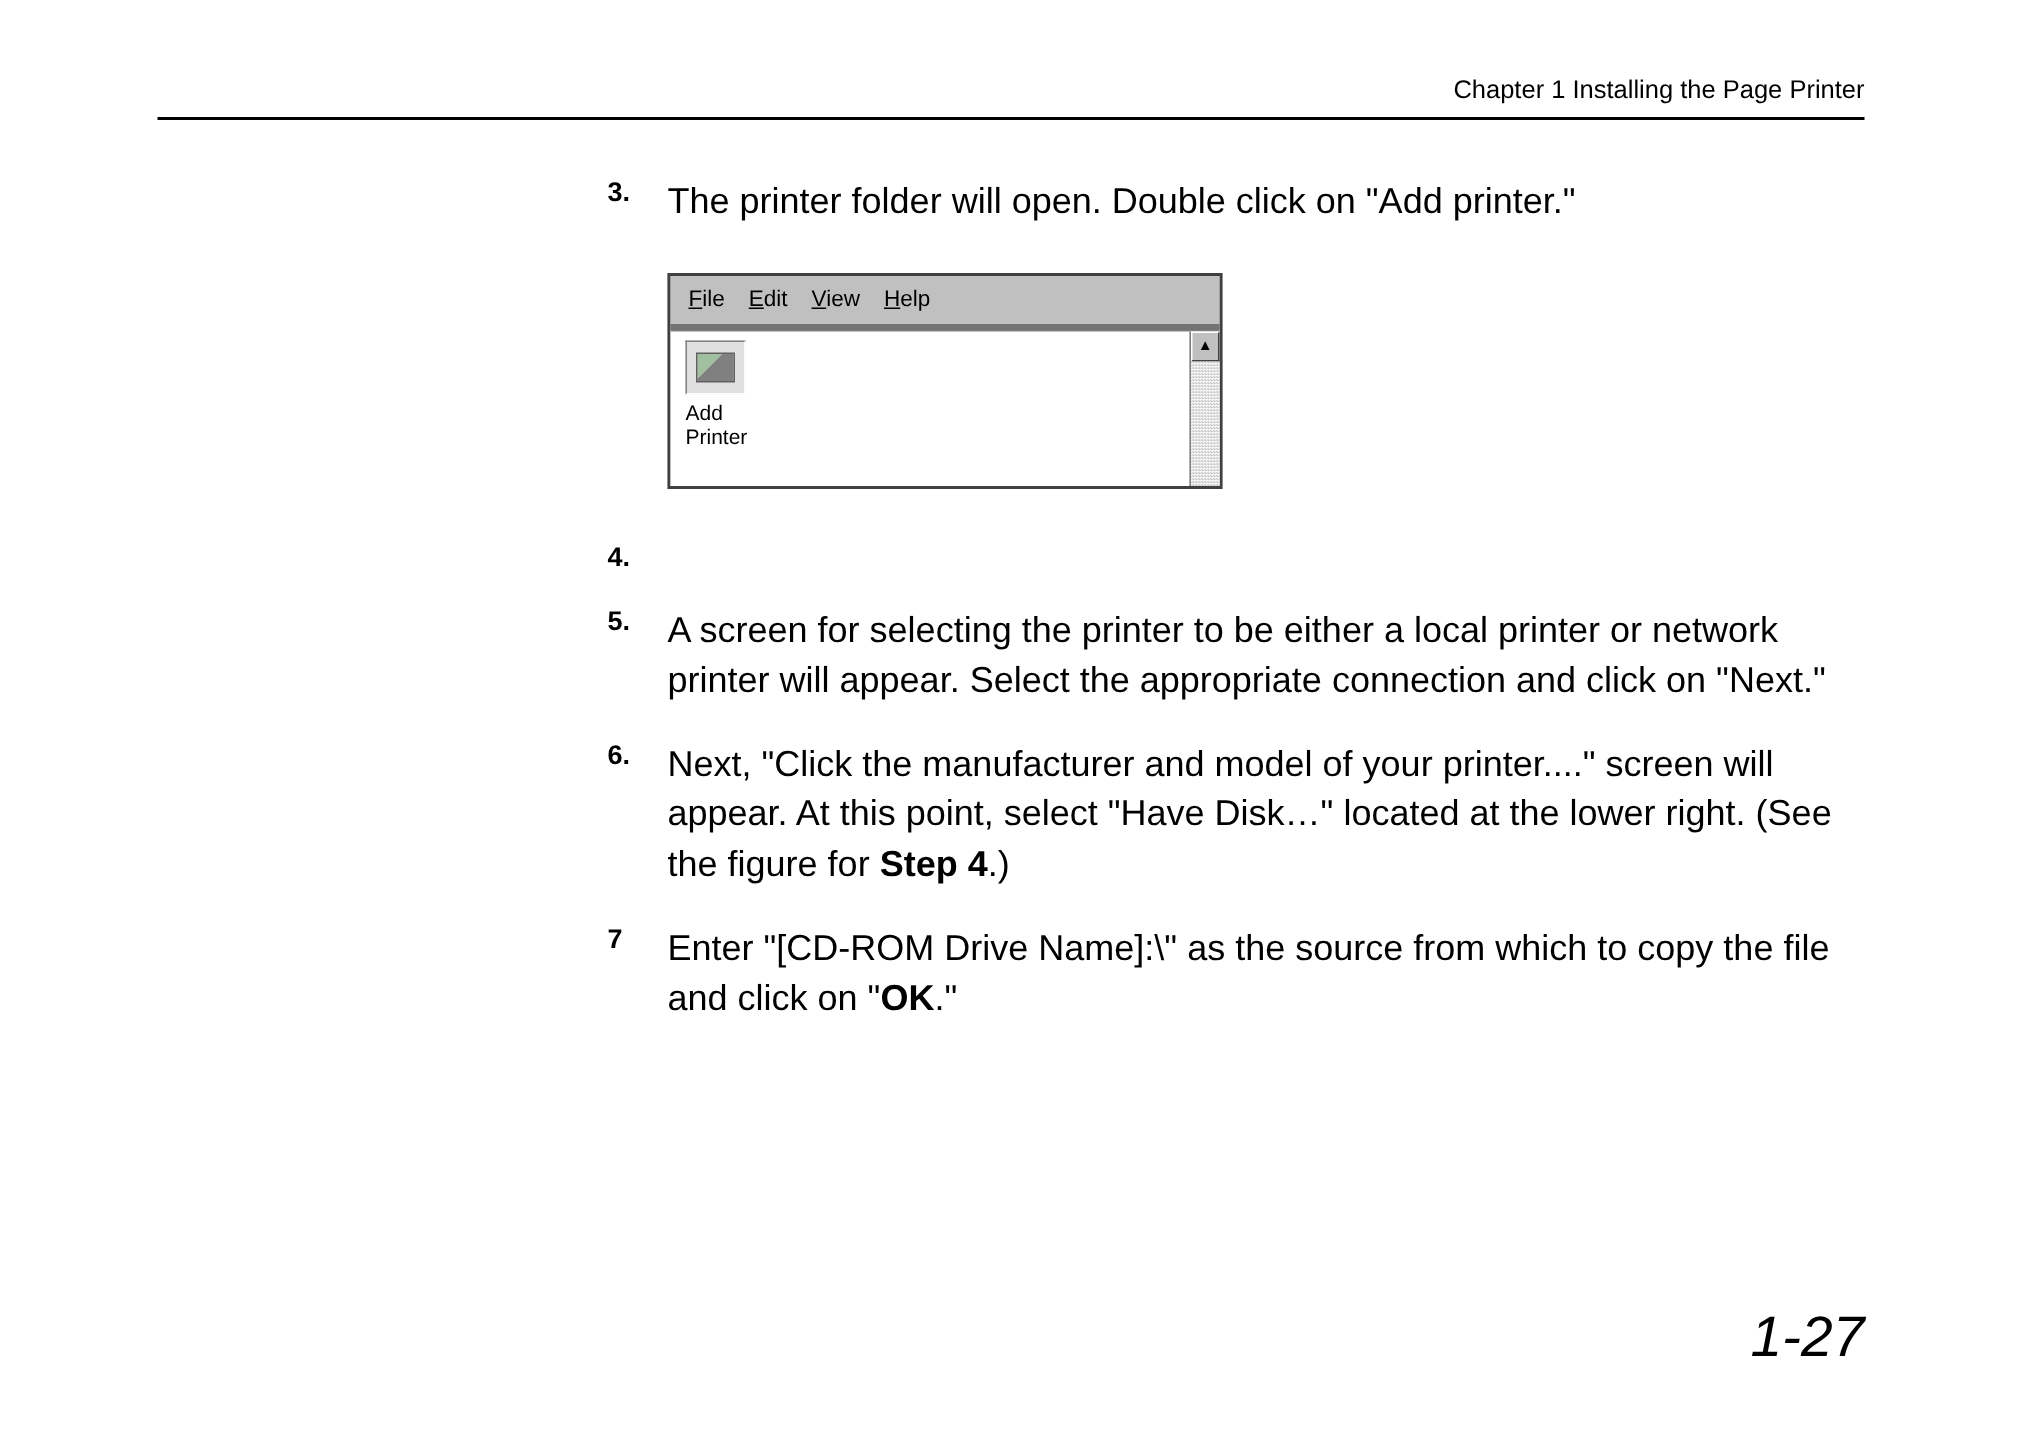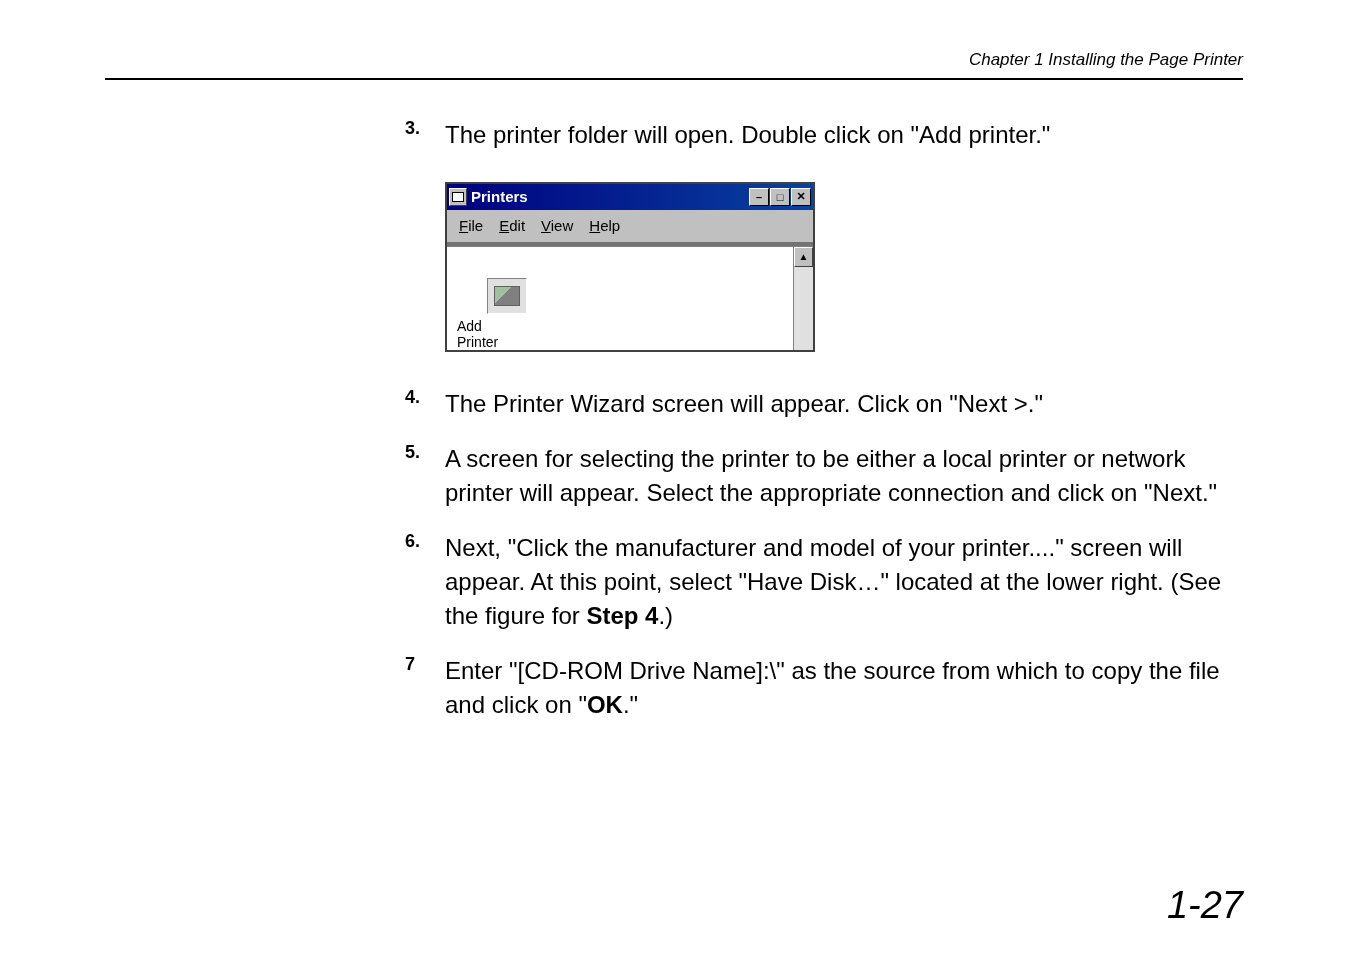--- a/index.html
+++ b/index.html
@@ -14,21 +14,20 @@
       height: 954px;
       position: relative;
     }
     .page {
       padding: 50px 105px 50px 105px;
       height: 100%;
       position: relative;
     }
     .header-text {
       text-align: right;
-      font-style: italic;
       font-size: 17px;
       color: #000;
       margin-bottom: 8px;
     }
     .header-line {
       border-top: 2px solid #000;
       margin-bottom: 38px;
     }
     .content {
       padding-left: 300px;
@@ -133,23 +132,22 @@
       position: relative;
       border-top: 1px solid #808080;
     }
     .win-content-main {
       flex: 1;
       padding: 6px 10px;
     }
     .printer-icon-wrap {
       display: flex;
       flex-direction: column;
-      align-items: flex-end;
+      align-items: flex-start;
       width: 70px;
-      margin-top: 25px;
     }
     .printer-icon {
       width: 40px;
       height: 36px;
       border: 1px solid #808080;
       border-right-color: #fff;
       border-bottom-color: #fff;
       background: #e0e0e0;
       display: flex;
       align-items: center;
@@ -184,21 +182,21 @@
       align-items: center;
       justify-content: center;
       font-size: 10px;
     }
     .scroll-track {
       flex: 1;
       background: repeating-conic-gradient(#c0c0c0 0% 25%, #fff 0% 50%) 50% / 2px 2px;
     }
     .page-number {
       position: absolute;
-      bottom: 27px;
+      bottom: 40px;
       right: 105px;
       font-size: 38px;
       font-style: italic;
       color: #000;
     }
   </style>
 </head>
 <body>
 
 <div class="page">
@@ -206,33 +204,20 @@
   <div class="header-line"></div>
 
   <div class="content">
     <div class="step">
       <div class="step-num">3.</div>
       <div class="step-text">The printer folder will open.  Double click on "Add printer."</div>
     </div>
 
     <div class="window-container">
       <div class="win-window">
-        <div class="titlebar">
-          <div class="titlebar-left">
-            <div class="titlebar-icon">
-              <div class="titlebar-icon-inner"></div>
-            </div>
-            <div class="titlebar-text">Printers</div>
-          </div>
-          <div class="titlebar-buttons">
-            <div class="titlebar-btn">–</div>
-            <div class="titlebar-btn">□</div>
-            <div class="titlebar-btn">✕</div>
-          </div>
-        </div>
         <div class="menubar">
           <div class="menu-item"><span class="underline">F</span>ile</div>
           <div class="menu-item"><span class="underline">E</span>dit</div>
           <div class="menu-item"><span class="underline">V</span>iew</div>
           <div class="menu-item"><span class="underline">H</span>elp</div>
         </div>
         <div class="win-content">
           <div class="win-content-main">
             <div class="printer-icon-wrap">
               <div class="printer-icon">
@@ -244,21 +229,20 @@
           <div class="scrollbar">
             <div class="scroll-btn">▲</div>
             <div class="scroll-track"></div>
           </div>
         </div>
       </div>
     </div>
 
     <div class="step">
       <div class="step-num">4.</div>
-      <div class="step-text">The Printer Wizard screen will appear.  Click on "Next &gt;."</div>
     </div>
 
     <div class="step">
       <div class="step-num">5.</div>
       <div class="step-text">A screen for selecting the printer to be either a local printer or network printer will appear. Select the appropriate connection and click on "Next."</div>
     </div>
 
     <div class="step">
       <div class="step-num">6.</div>
       <div class="step-text">

